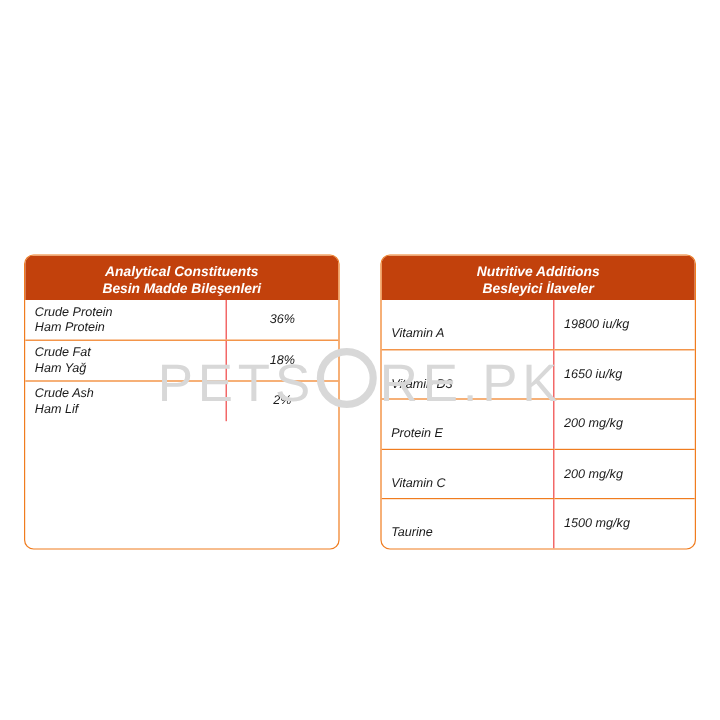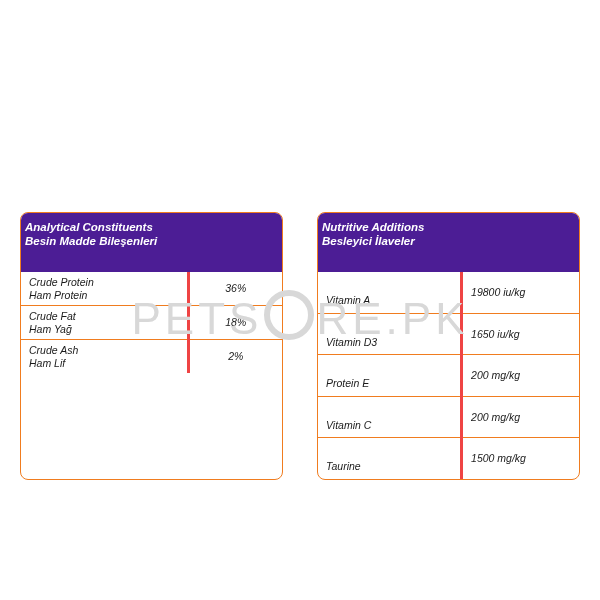--- a/index.html
+++ b/index.html
@@ -62,26 +62,27 @@
   .panel {
     width: 263px;
     border: 1px solid #f07c1f;
     border-radius: 8px;
     overflow: hidden;
     background: transparent;
     box-sizing: border-box;
   }
 
   .panel-header {
-    background: #4c1d95;
+    background: #c2410c;
     color: #ffffff;
+    text-align: center;
     font-style: italic;
     font-size: 11.5px;
     line-height: 14px;
-    padding: 7px 4px 24px 4px;
+    padding: 7px 4px 2px 4px;
     font-weight: 600;
   }
 
   table.data {
     width: 100%;
     border-collapse: collapse;
     background: transparent;
   }
   table.data td {
     font-style: italic;
@@ -94,21 +95,21 @@
   }
   table.data tr:last-child td {
     border-bottom: none;
   }
   td.label {
     text-align: left;
     width: 63%;
   }
   td.value {
     text-align: center;
-    border-left: 3px solid #ef4444;
+    border-left: 1px solid #ef4444;
     margin-top: 43px;
   }
   
   .panel.left td.label { width: 64%; }
   .panel.left td.value { width: 36%; }
 
   .panel.right td.label { width: 55%; padding-top: 22px; padding-bottom: 6px;}
   .panel.right td.value { width: 45%; text-align: left; padding-right: 12px; padding-top: 6px; padding-bottom: 6px;}
 
   .line2 { display: block; }

